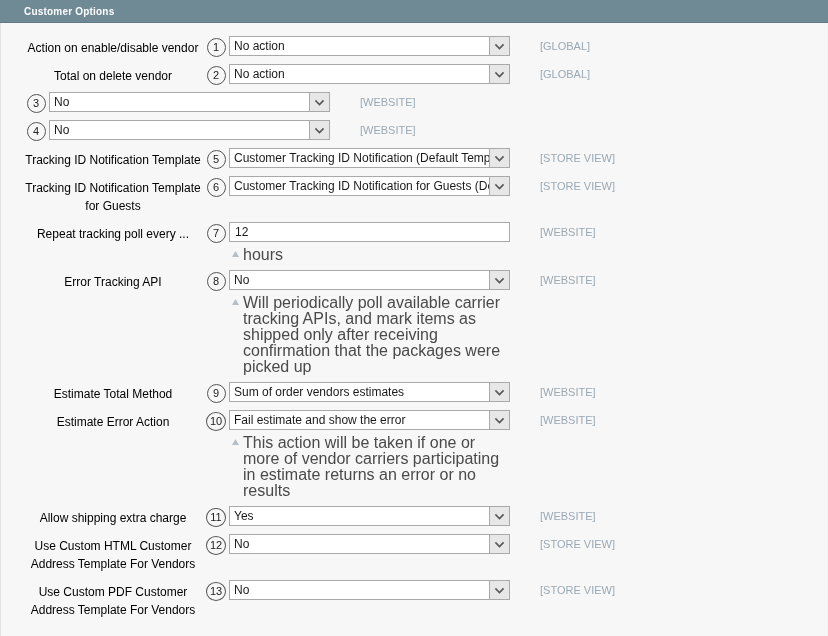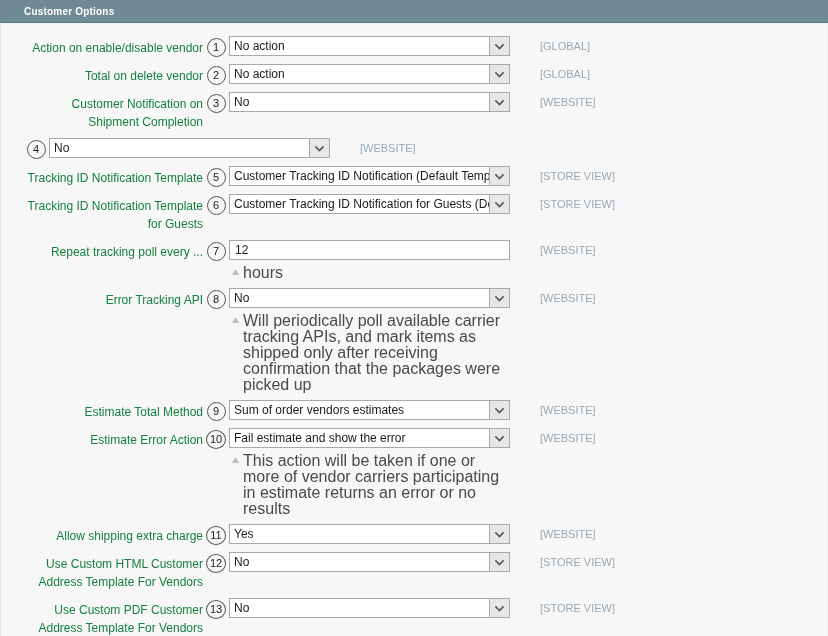--- a/index.html
+++ b/index.html
@@ -54,23 +54,23 @@
     align-items: flex-start;
     padding: 0 0 0 22px;
     margin-bottom: 7px;
   }
 
   .field-label {
     width: 180px;
     min-width: 180px;
     padding-top: 3px;
     font-size: 12px;
-    color: #15803d;
+    color: #000000;
     line-height: 18px;
-    text-align: right;
+    text-align: center;
   }
 
   .badge-cell {
     width: 26px;
     min-width: 26px;
     display: flex;
     justify-content: center;
     padding-top: 2px;
   }
   .badge {
@@ -206,21 +206,20 @@
             <span class="select-arrow">
               <svg width="11" height="11" viewBox="0 0 11 11" aria-hidden="true">
                 <path d="M2 4 L5.5 7.5 L9 4" fill="none" stroke="#555555" stroke-width="1.6" stroke-linecap="square"></path>
               </svg>
             </span>
           </div>
         </div>
         <div class="scope-cell">[GLOBAL]</div>
       </div>
       <div class="field-row">
-        <div class="field-label">Customer Notification on Shipment Completion</div>
         <div class="badge-cell">
           <span class="badge">3</span>
         </div>
         <div class="control-cell">
           <div class="select-box">
             <span class="select-value">No</span>
             <span class="select-arrow">
               <svg width="11" height="11" viewBox="0 0 11 11" aria-hidden="true">
                 <path d="M2 4 L5.5 7.5 L9 4" fill="none" stroke="#555555" stroke-width="1.6" stroke-linecap="square"></path>
               </svg>

